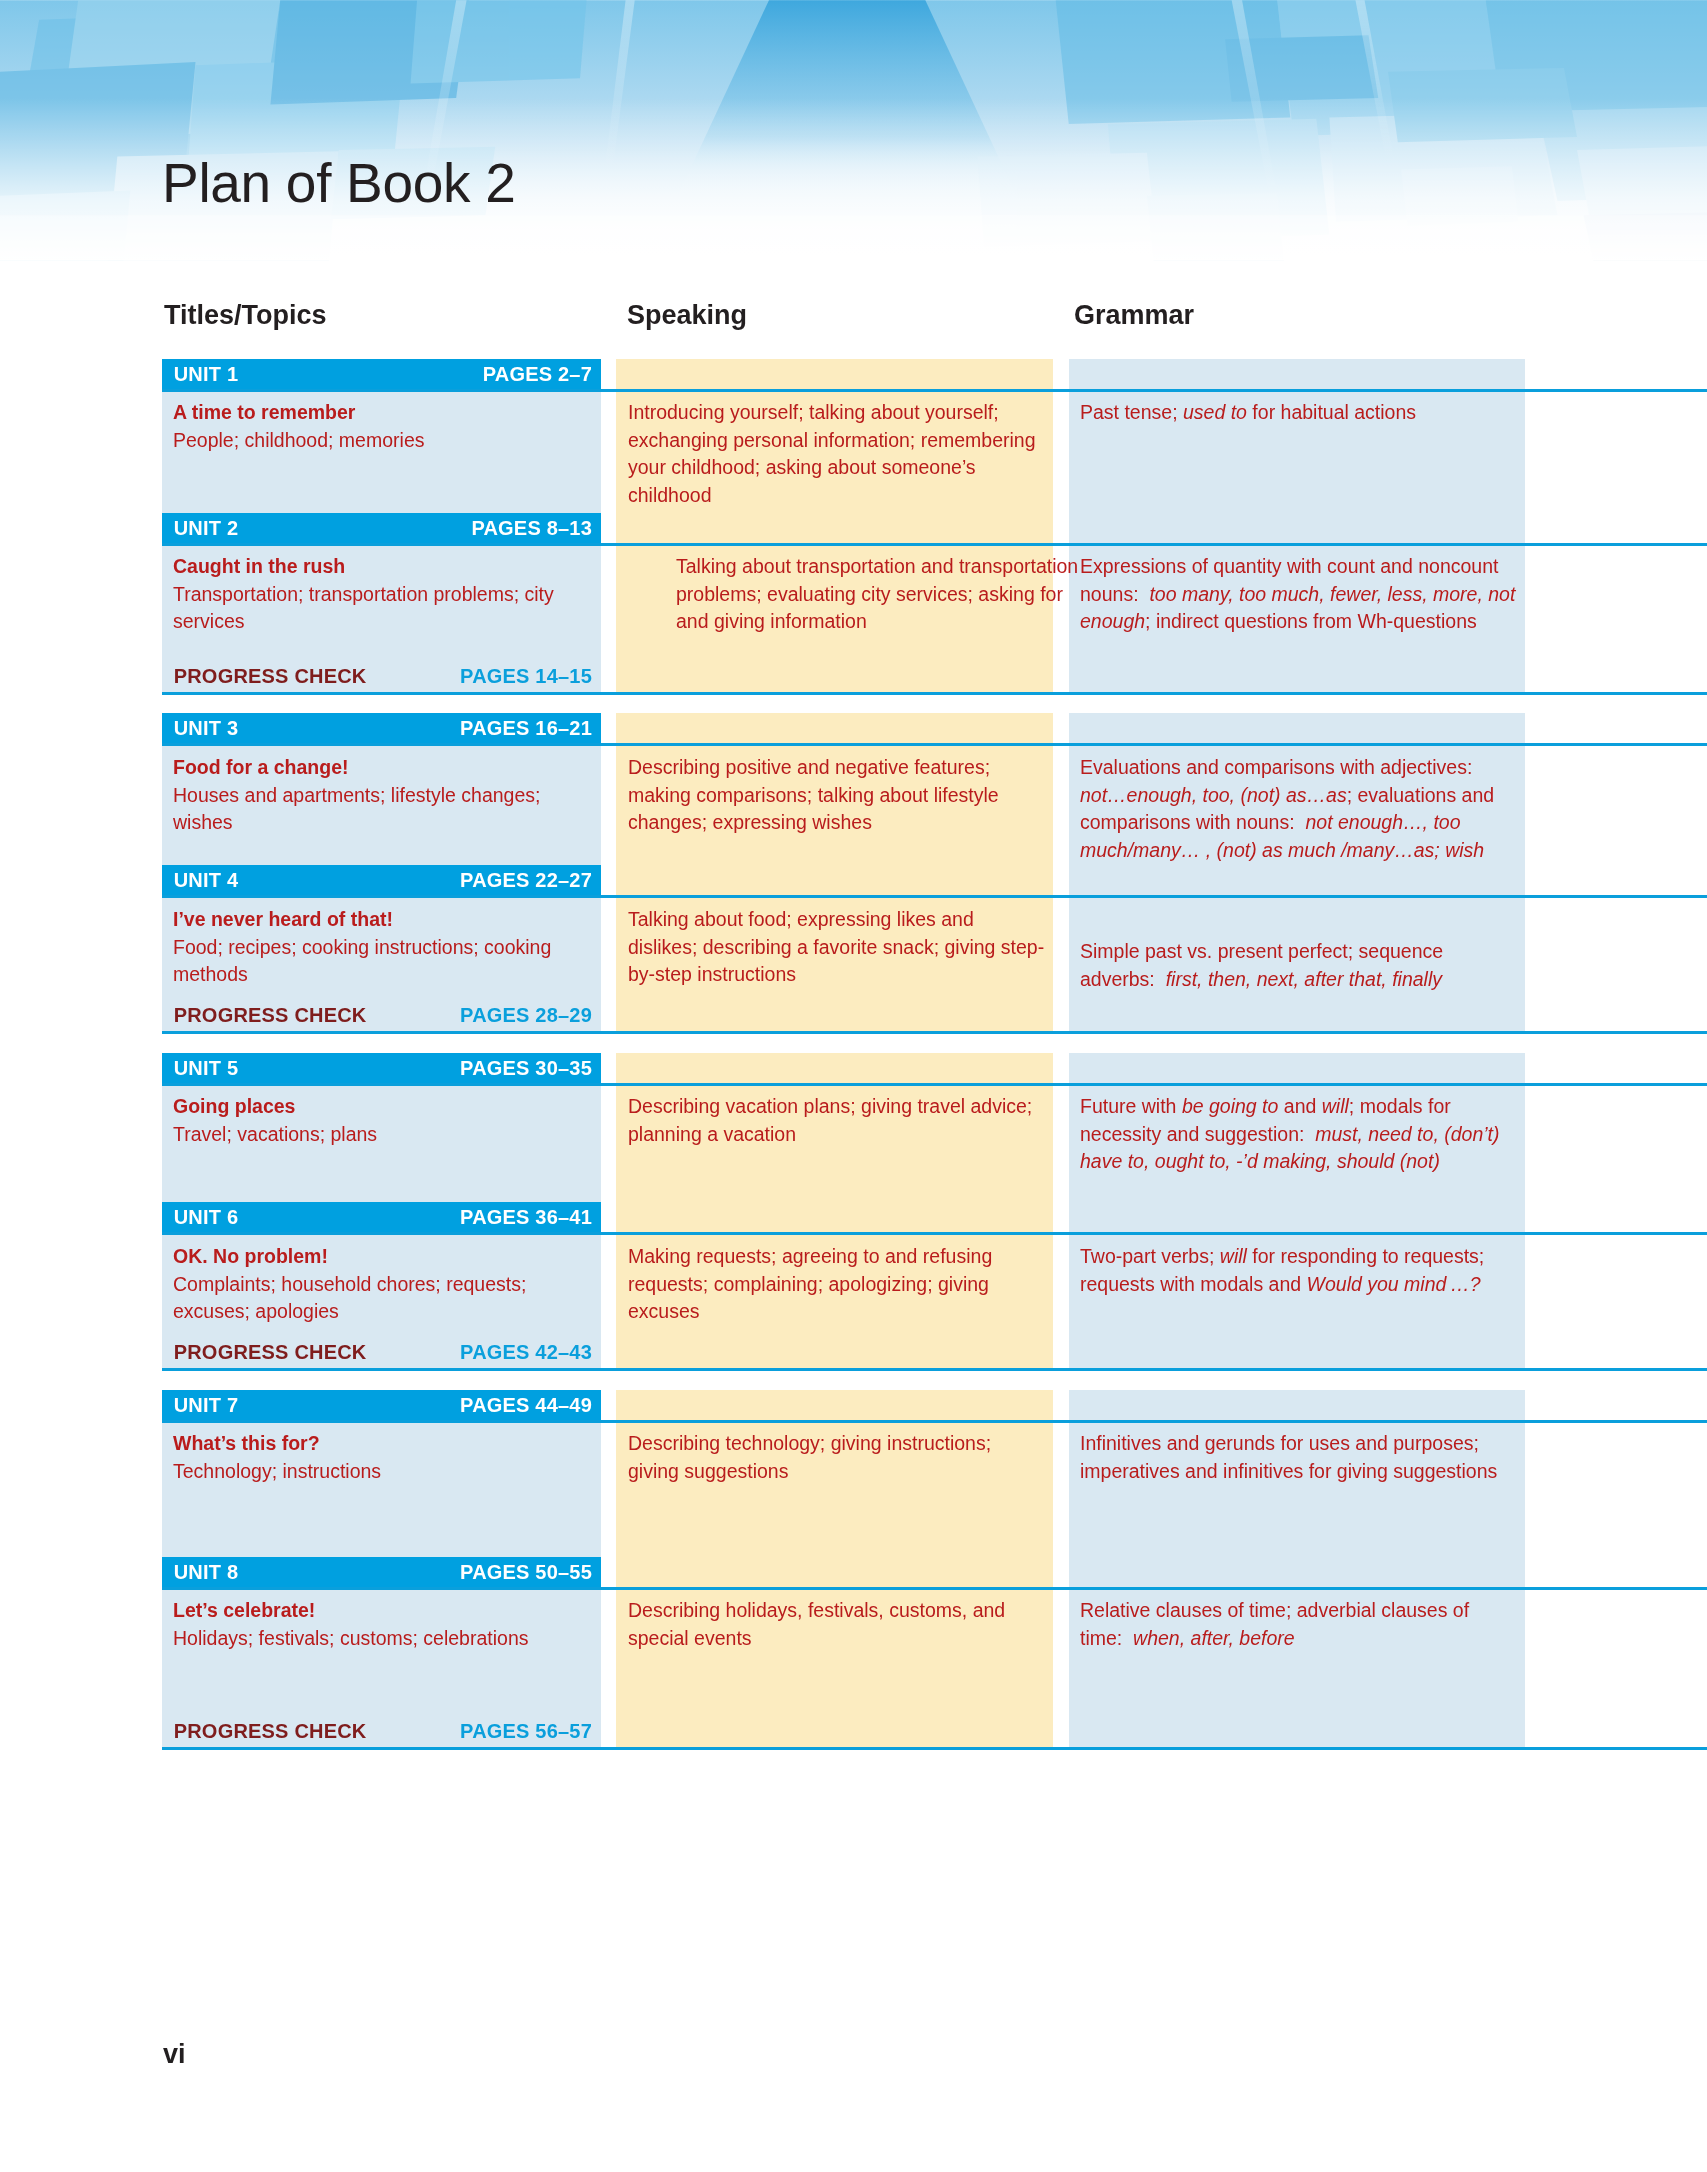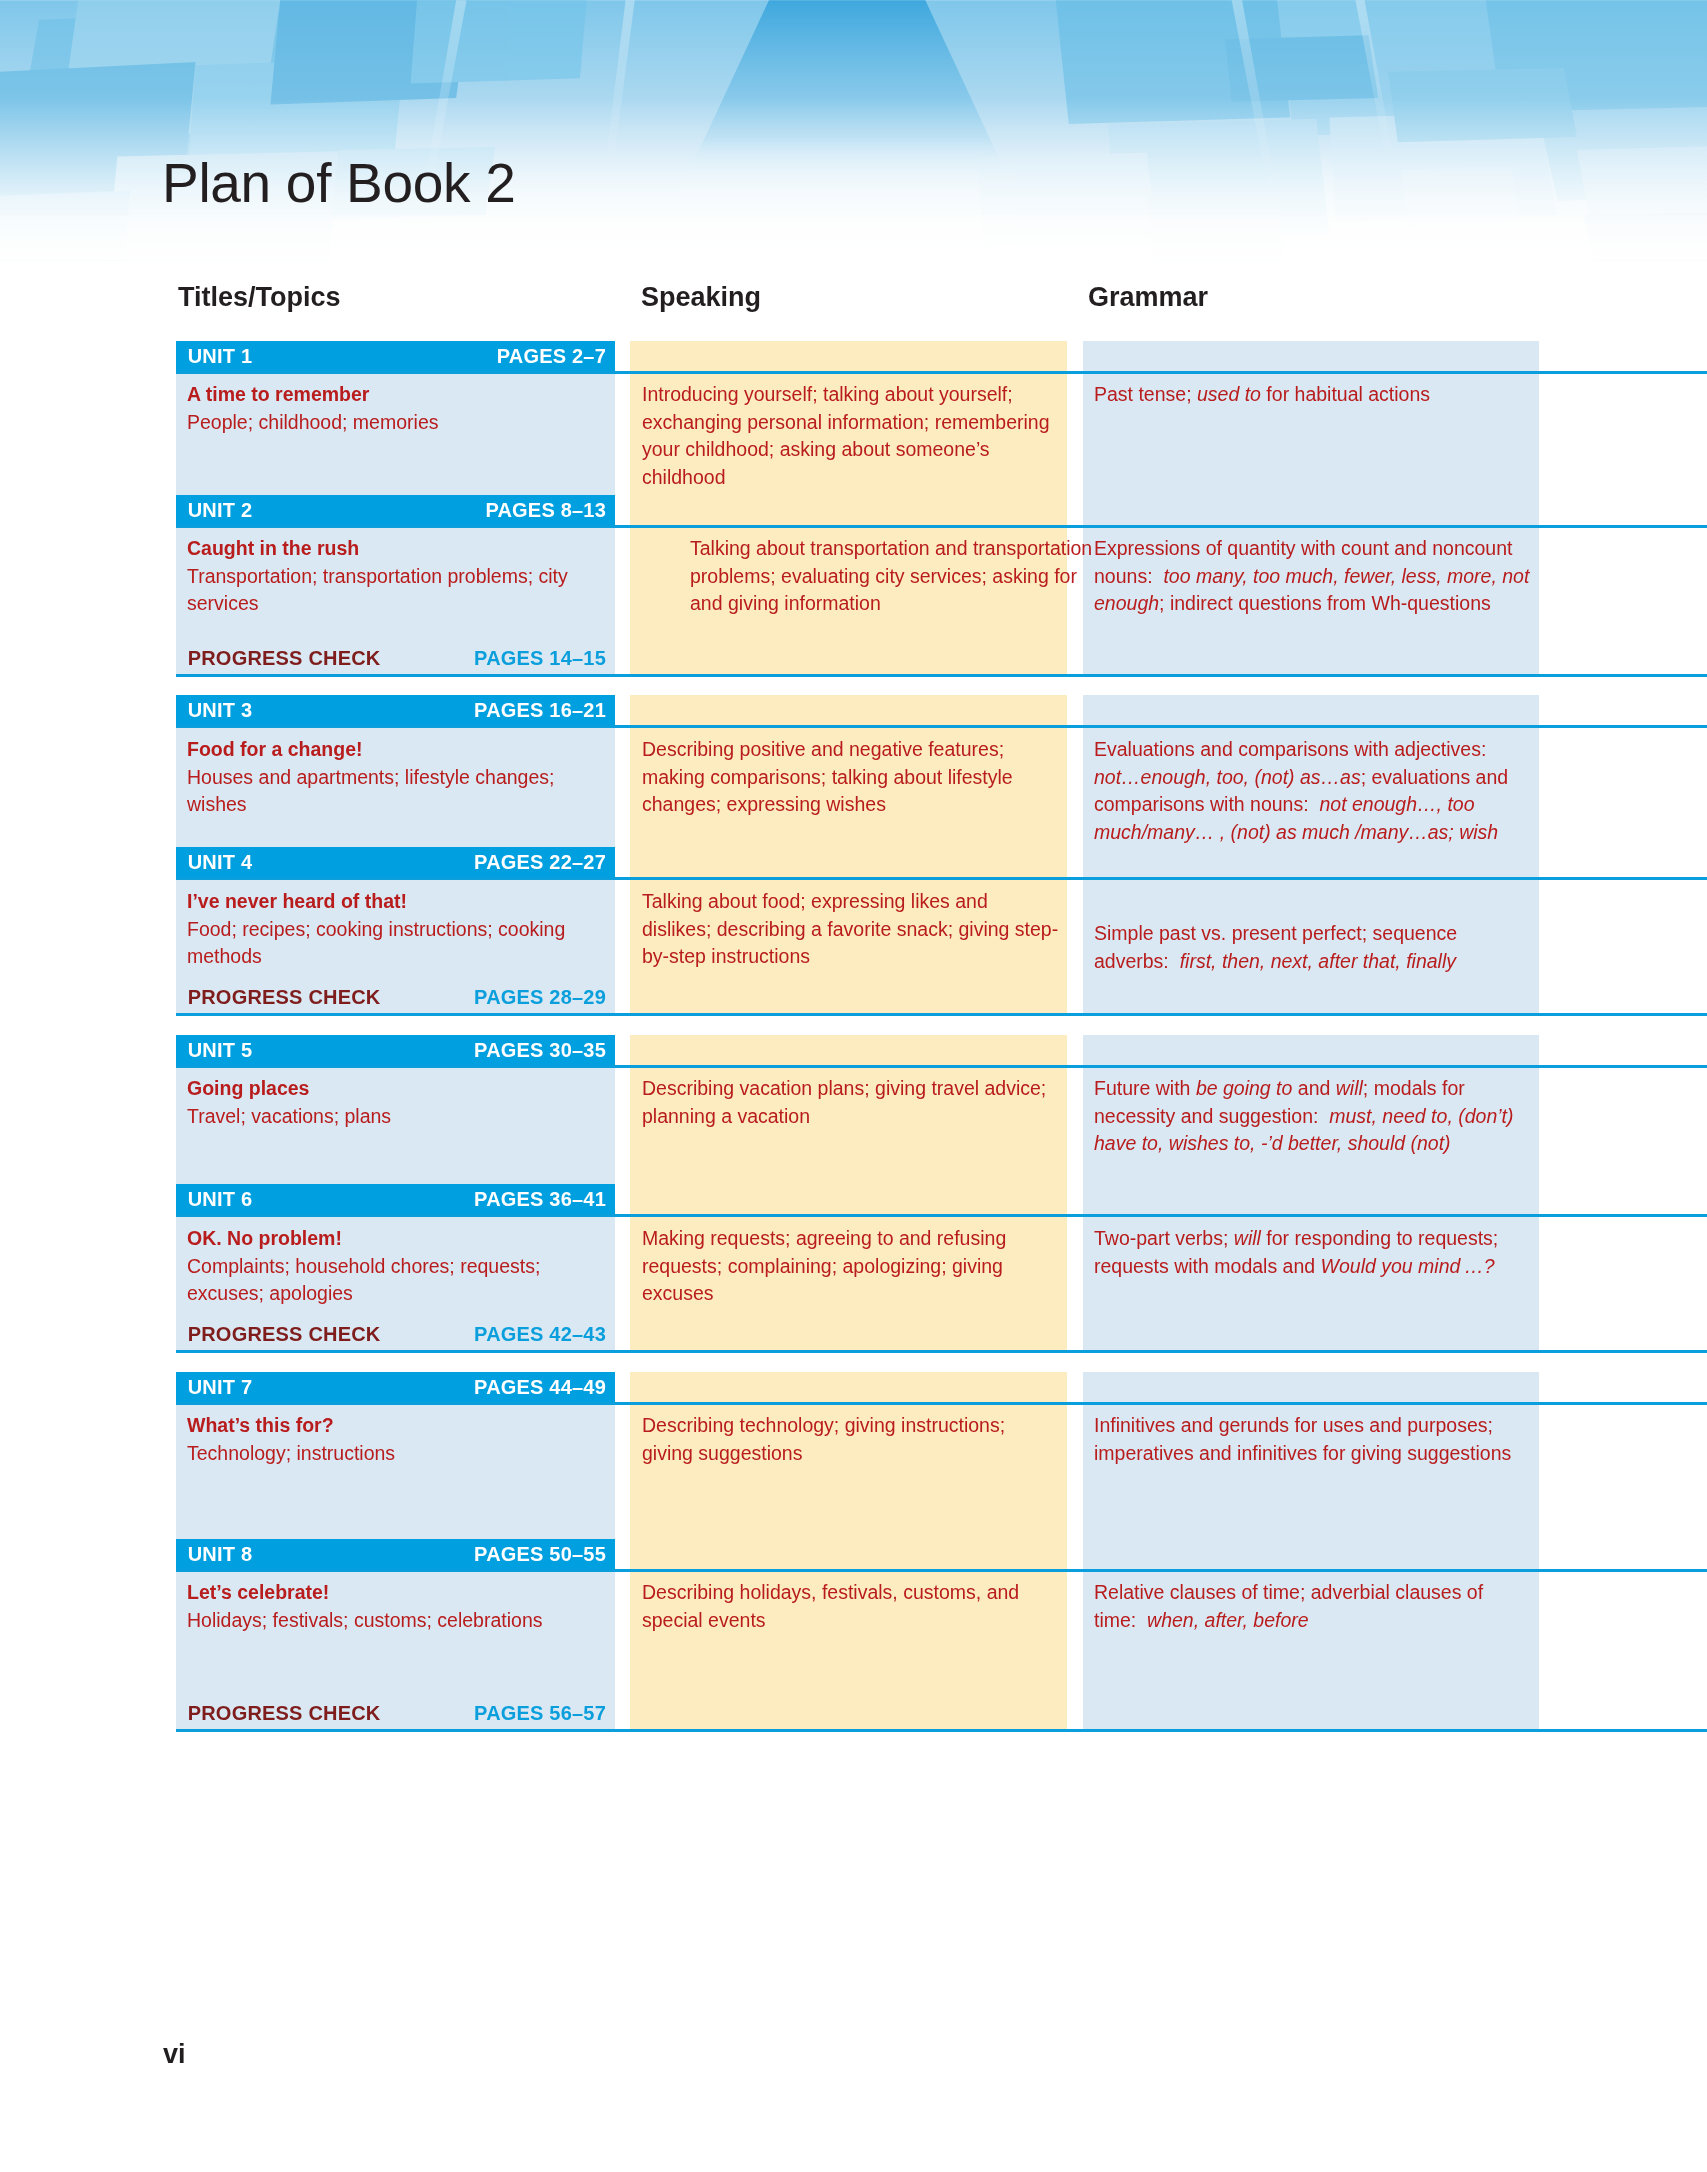--- a/index.html
+++ b/index.html
@@ -30,23 +30,22 @@
     color: #231f20;
     letter-spacing: -0.3px;
     font-stretch: condensed;
     white-space: nowrap;
   }
 
   
   #plan-table {
     position: absolute;
     left: 0;
-    top: 269px;
+    top: 287px;
     width: 1708px;
-    padding-left: 14px;
   }
 
   
   .col-heads { position: relative; height: 72px; }
   .col-head {
     position: absolute;
     top: 13px;
     font-size: 27px;
     font-weight: 700;
     color: #231f20;
@@ -319,21 +318,21 @@
       <div class="unit-bar" style="top: 694px;">
         <span class="unit-label">UNIT 5</span>
         <span class="pages-label">PAGES  30–35</span>
       </div>
       <div class="hrule" style="top: 724px;"></div>
       <div class="cell-text t1" style="top: 734px;">
         <span class="unit-name">Going places</span>
         <span class="unit-topics">Travel; vacations; plans</span>
       </div>
       <div class="cell-text t2" style="top: 734px;">Describing vacation plans; giving travel advice; planning a vacation</div>
-      <div class="cell-text t3" style="top: 734px;">Future with <i>be going to</i> and <i>will</i>; modals for necessity and suggestion:&nbsp; <i>must, need to, (don’t) have to, wishes to, -’d better, should (not)</i></div>
+      <div class="cell-text t3" style="top: 734px;">Future with <i>be going to</i> and <i>will</i>; modals for necessity and suggestion:&nbsp; <i>must, need to, (don’t) have to, ought to, -’d making, should (not)</i></div>
       <div class="colstrip s1" style="position: absolute; top: 843px; height: 136px;"></div>
       <div class="colstrip s2" style="position: absolute; top: 843px; height: 136px;"></div>
       <div class="colstrip s3" style="position: absolute; top: 843px; height: 136px;"></div>
       <div class="unit-bar" style="top: 843px;">
         <span class="unit-label">UNIT 6</span>
         <span class="pages-label">PAGES  36–41</span>
       </div>
       <div class="hrule" style="top: 873px;"></div>
       <div class="cell-text t1" style="top: 884px;">
         <span class="unit-name">OK. No problem!</span>

